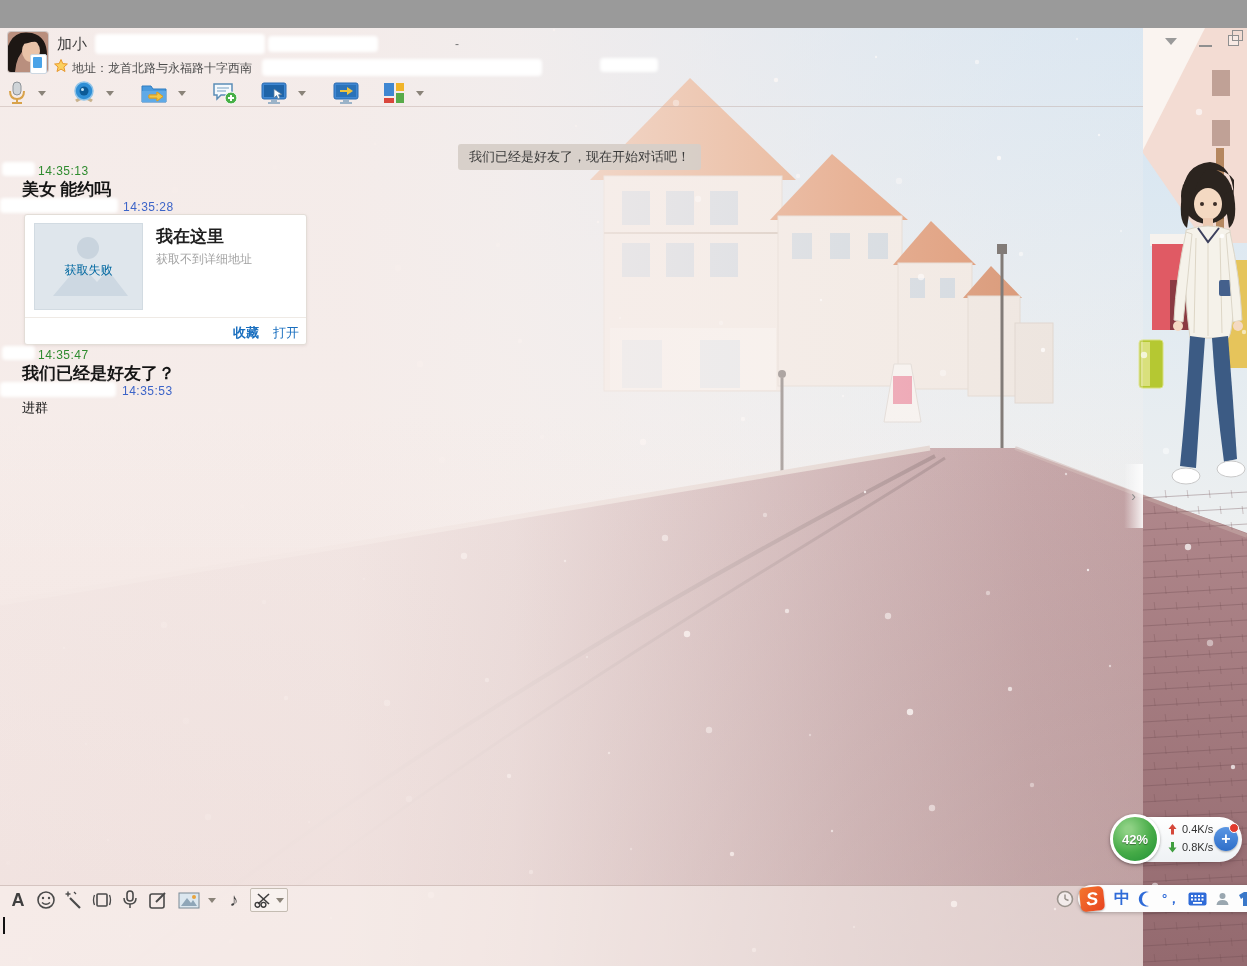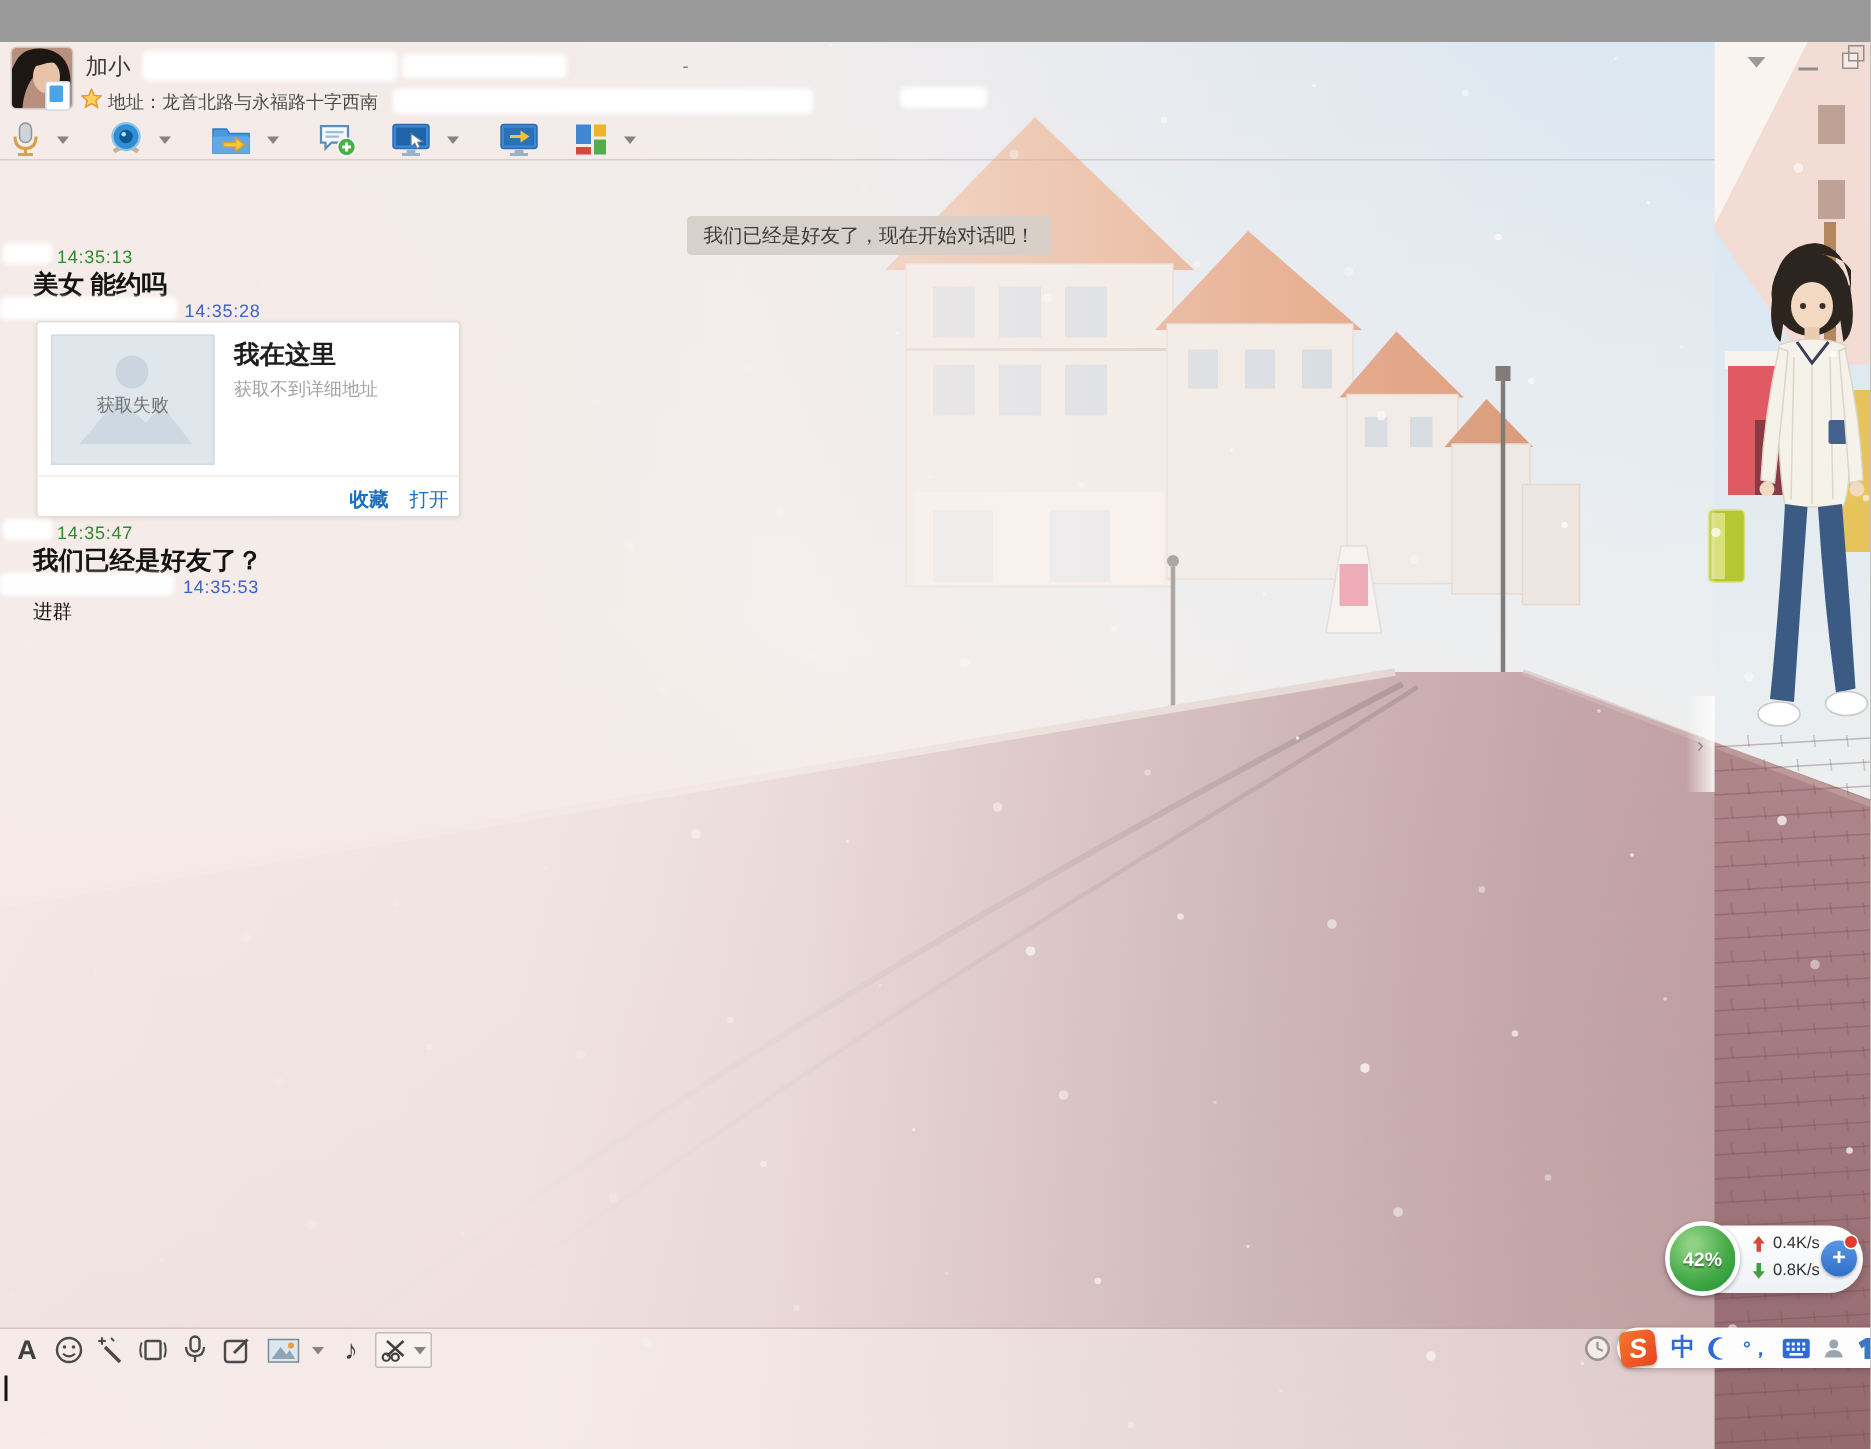--- a/index.html
+++ b/index.html
@@ -38,21 +38,21 @@
   #system-pill{left:458px;top:116px;padding:4px 11px;background:rgba(214,207,200,0.95);border-radius:3px;font-size:13px;color:#3b3b3b;}
   .ts{position:absolute;font-size:12px;letter-spacing:.5px;}
   .ts.other{color:#2e8b2e;}
   .ts.self{color:#3c64c8;}
   .msg{position:absolute;color:#141414;}
   .msg.big{font-size:17px;font-weight:bold;font-family:"Liberation Serif","DejaVu Serif",serif;}
   .msg.small{font-size:13px;}
   
   #loc-card{left:24px;top:186px;width:281px;height:129px;background:#fff;border:1px solid #e3ddd7;border-radius:3px;box-shadow:0 1px 3px rgba(90,60,60,.10);}
   #loc-img{position:absolute;left:9px;top:8px;width:107px;height:85px;background:#dfe6ec;border:1px solid #d2dbe2;}
-  #loc-err{position:absolute;left:0;top:38px;width:107px;text-align:center;font-size:12px;color:#737373;}
+  #loc-err{position:absolute;left:0;top:38px;width:107px;text-align:center;font-size:12px;color:#0369a1;}
   #loc-title{position:absolute;left:131px;top:10px;font-size:17px;font-weight:bold;color:#1e1e1e;font-family:"Liberation Serif","DejaVu Serif",serif;}
   #loc-sub{position:absolute;left:131px;top:36px;font-size:12px;color:#a3a3a3;}
   #loc-divider{position:absolute;left:0;top:102px;width:100%;height:1px;background:#efeae5;}
   .loc-link{position:absolute;top:109px;font-size:13px;color:#1a6fbf;cursor:pointer;}
   
   #panel-handle{left:1124px;top:436px;width:19px;height:64px;background:linear-gradient(to right,rgba(255,255,255,0),rgba(255,255,255,.85));display:flex;align-items:center;justify-content:center;color:#8a8a8a;font-size:14px;}
   
   #input-line{left:0;top:857px;width:1143px;height:1px;background:rgba(185,165,160,0.5);}
   #input-panel{left:0;top:858px;width:1143px;height:108px;background:rgba(250,242,239,0.55);}
   #editor-toolbar{left:6px;top:860px;height:24px;display:flex;align-items:center;}

